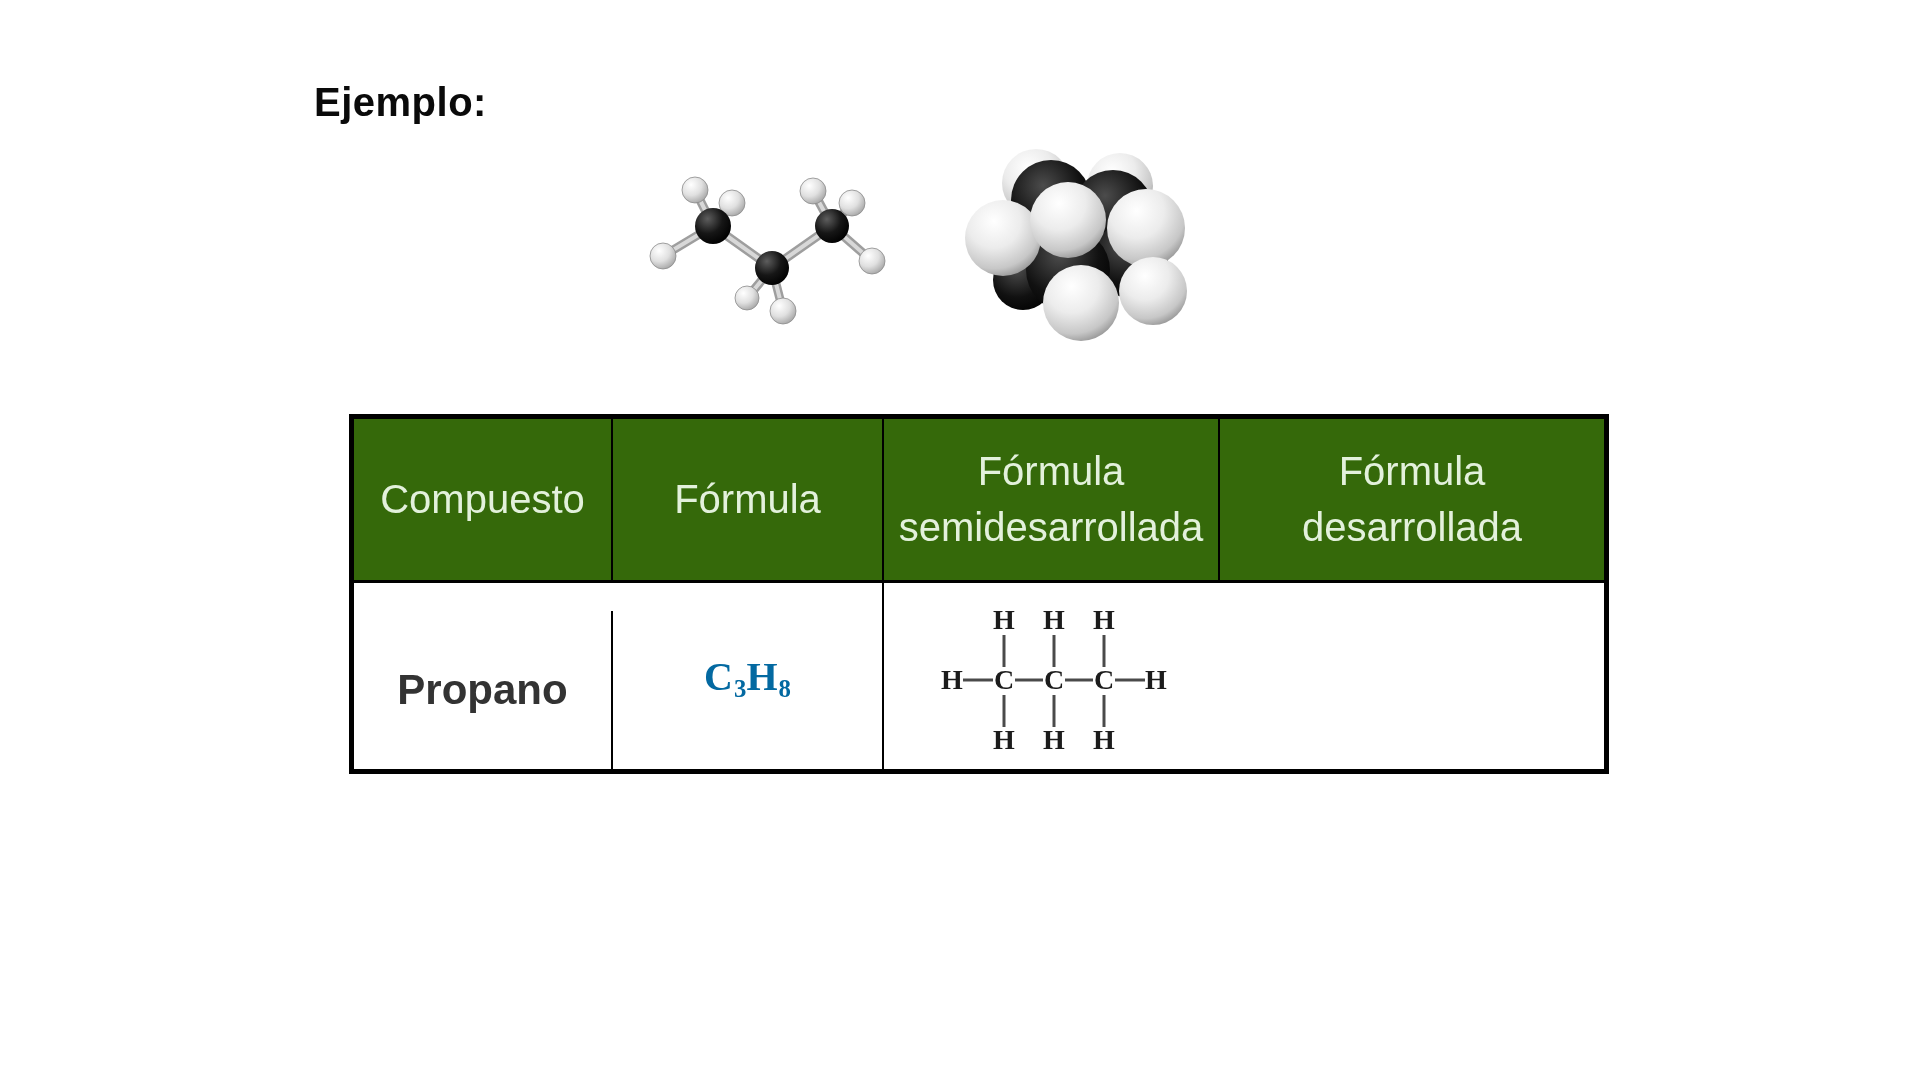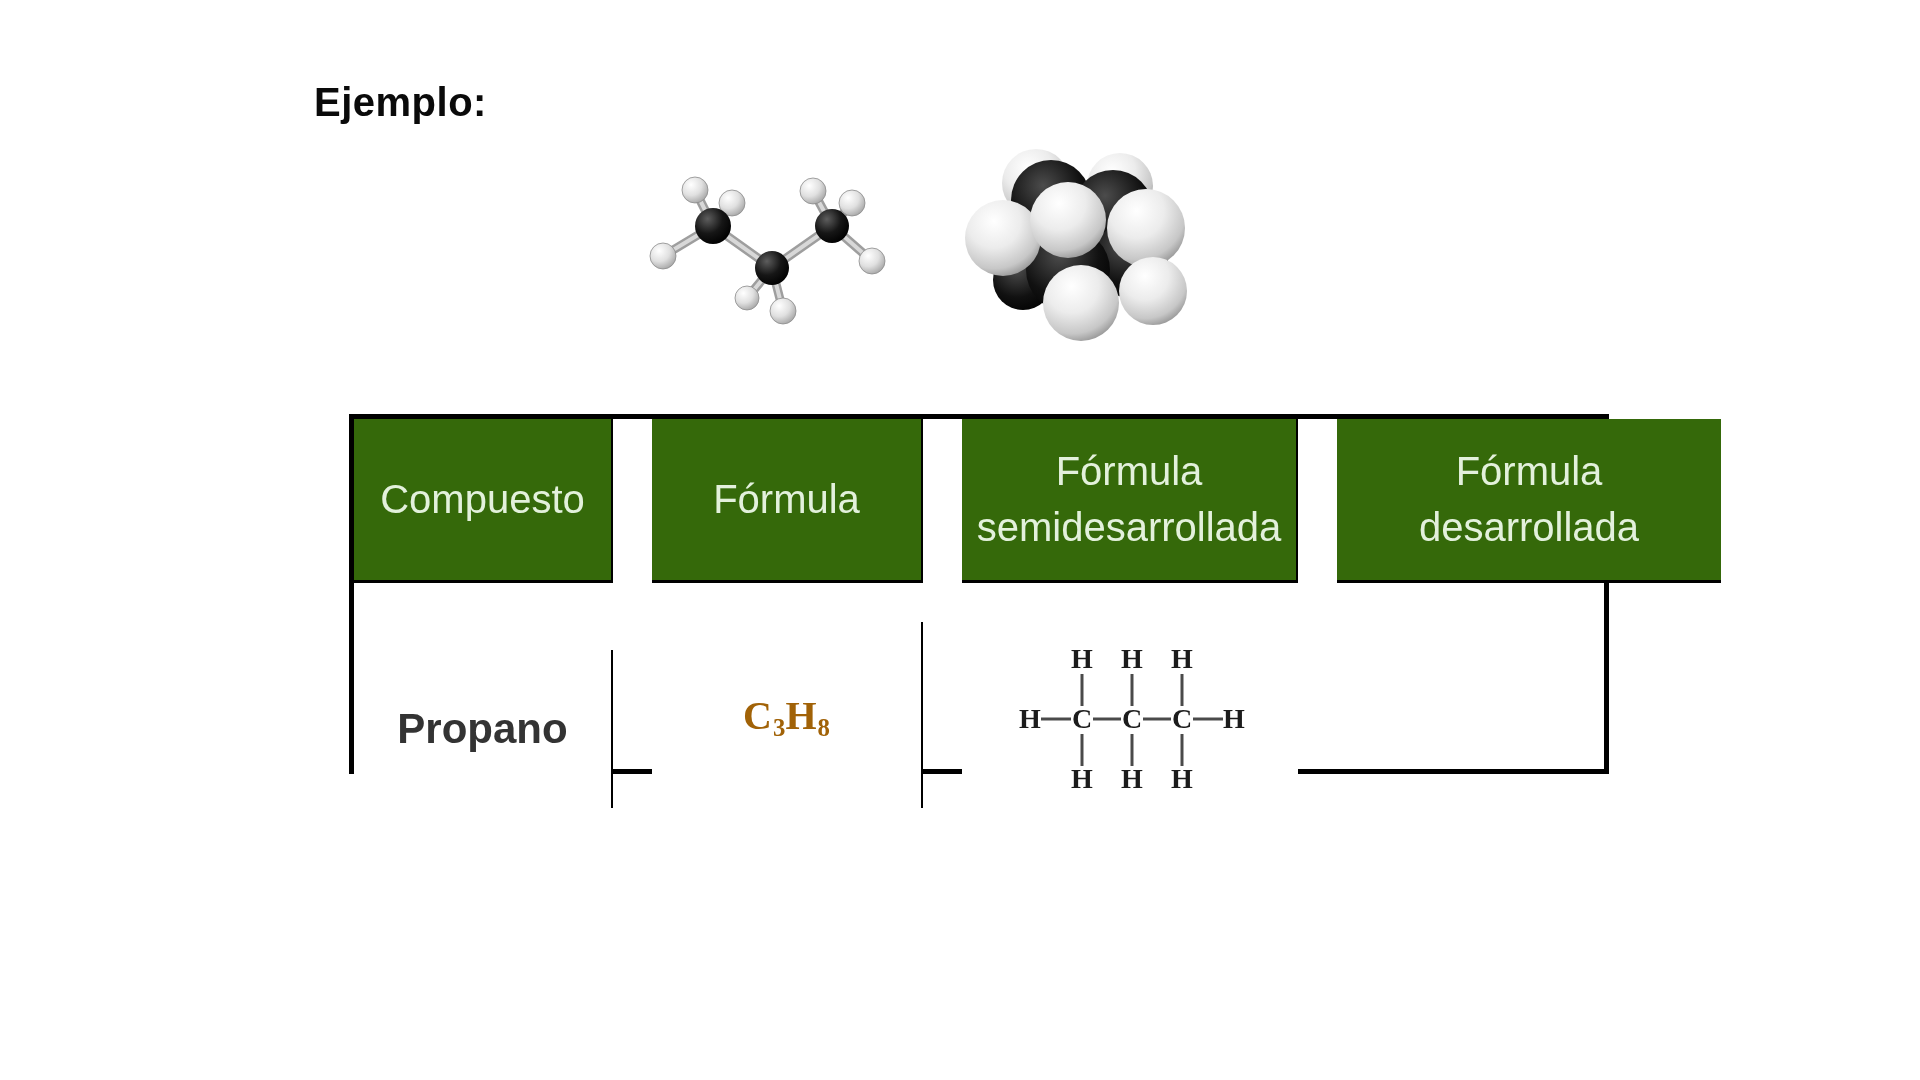--- a/index.html
+++ b/index.html
@@ -27,21 +27,20 @@
   .formula-table {
     position:absolute;
     left:349px; top:414px;
     width:1260px; height:360px;
     box-sizing:border-box;
     border:5px solid #000000;
     display:grid;
     grid-template-columns:259px 271px 336px 384px;
     grid-template-rows:164px 186px;
     background:#ffffff;
-    gap:39px;
   }
   .cell {
     box-sizing:border-box;
     border-right:2px solid #000000;
     display:flex;
     align-items:center;
     justify-content:center;
     text-align:center;
   }
   .cell.last { border-right:none; }
@@ -57,21 +56,21 @@
   .td-compound {
     font-weight:700;
     font-size:42px;
     color:#333333;
     margin-top:28px;
   }
   .td-formula {
     font-family:"Liberation Serif", serif;
     font-weight:700;
     font-size:40px;
-    color:#a16207;
+    color:#0369a1;
   }
   .td-formula sub {
     font-size:0.62em;
     vertical-align:baseline;
     position:relative;
     top:0.3em;
     margin-left:1px;
   }
   .struct-svg text {
     font-family:"Liberation Serif", serif;

